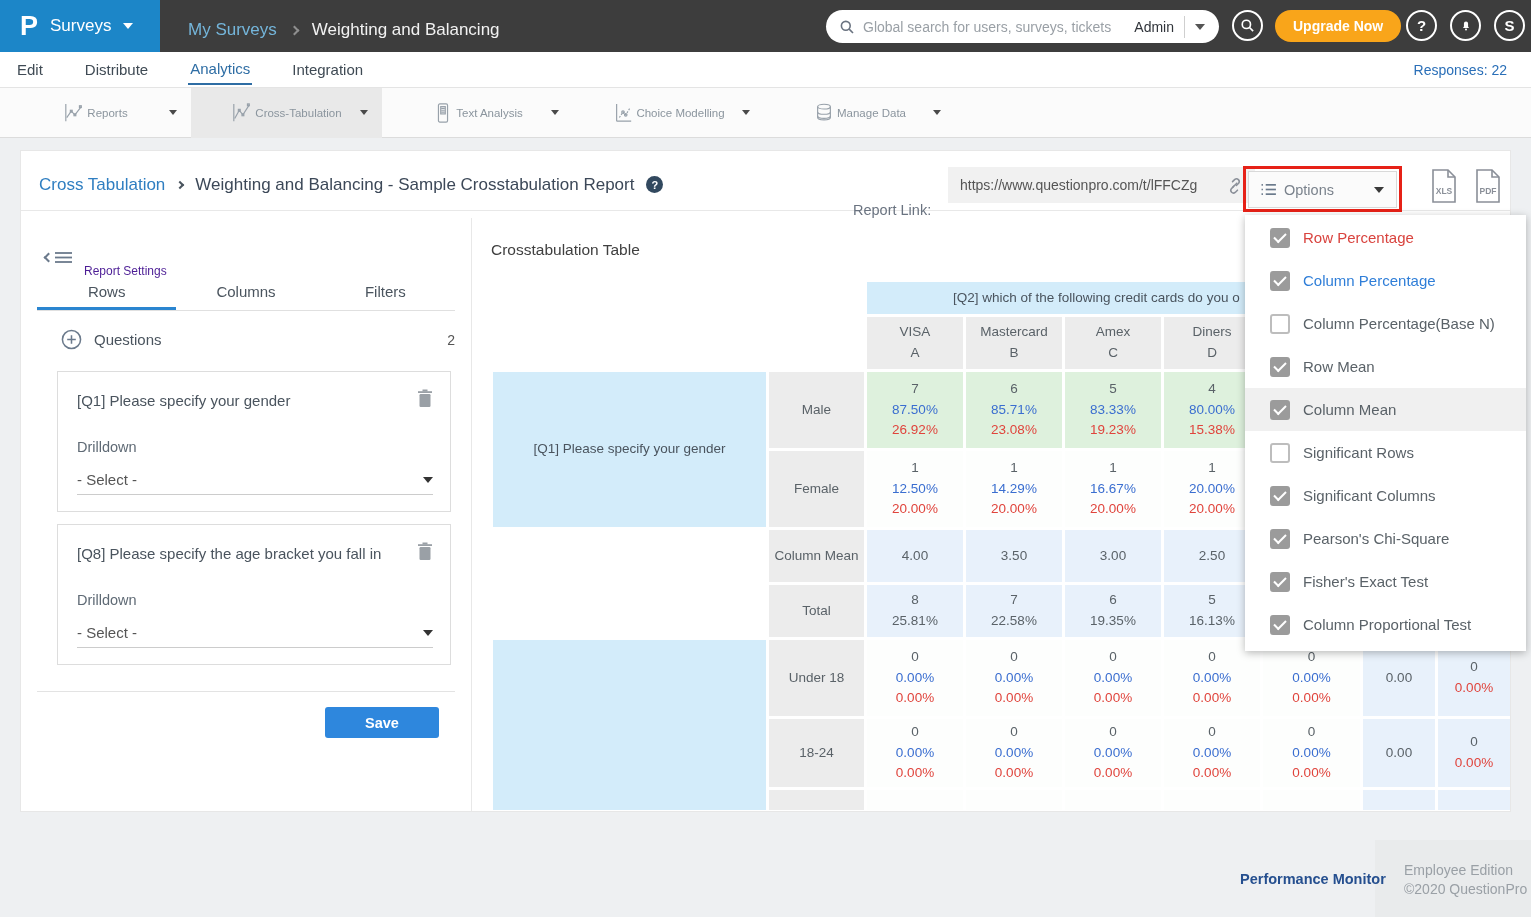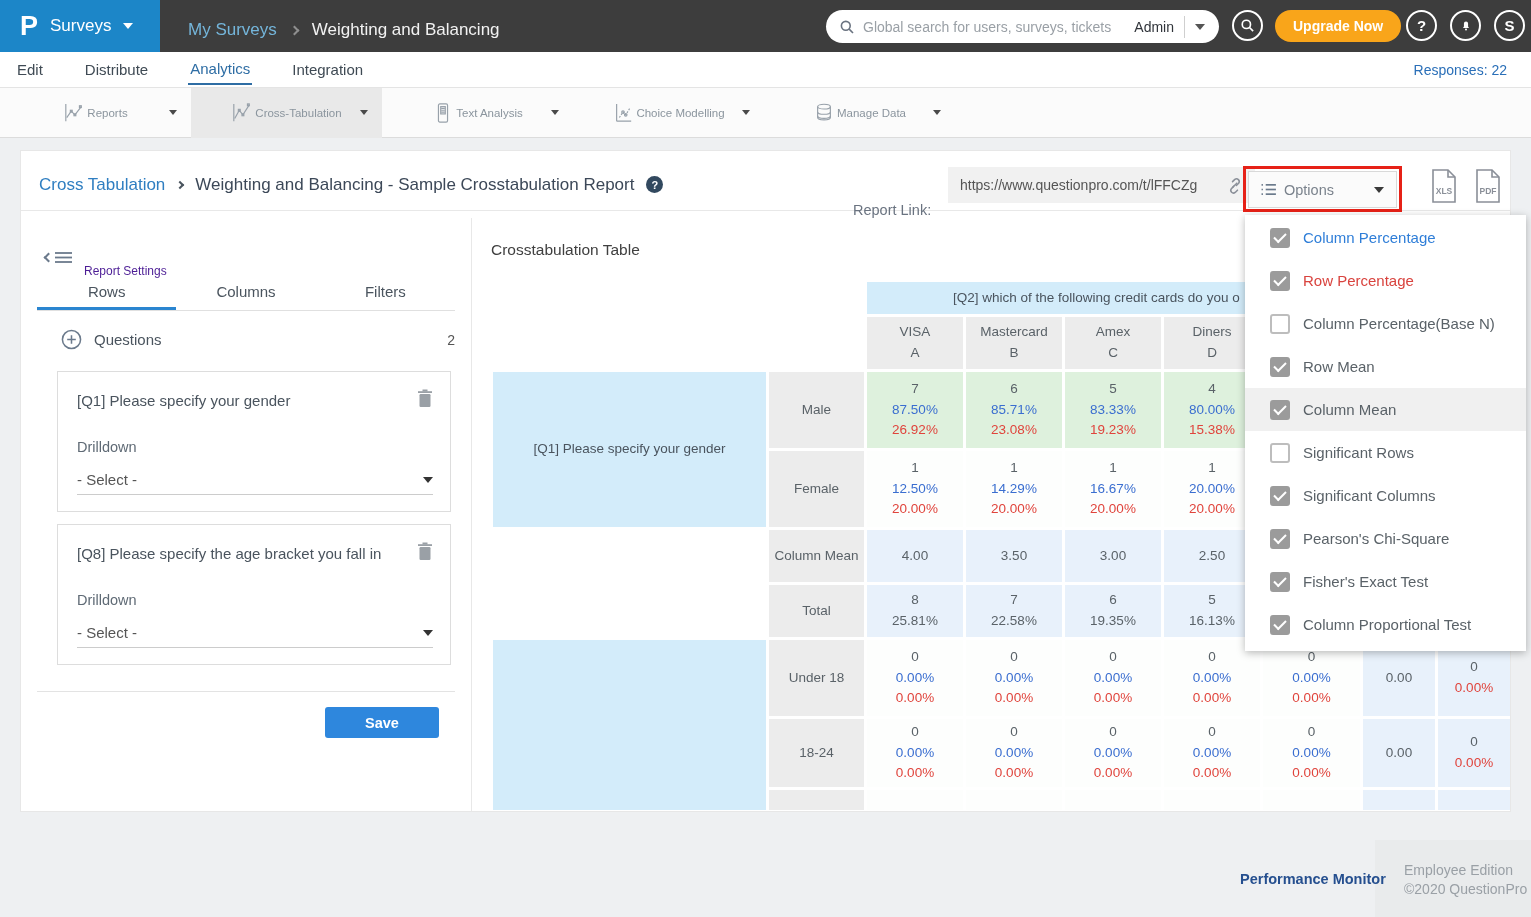--- a/index.html
+++ b/index.html
@@ -525,25 +525,25 @@
       <div class="tc white" style="grid-area: 9 / 7 / span 1 / span 1;"></div>
       <div class="tc lblue" style="grid-area: 9 / 8 / span 1 / span 1;"></div>
       <div class="tc lblue" style="grid-area: 9 / 9 / span 1 / span 1;"></div>
     </div>
 
 </div>
 
 <div class="dropdown" id="options-menu">
     <div class="menu-item">
       <span class="cb checked"></span>
+      <span class="mi-label" style="color: rgb(217, 67, 62);">Row Percentage</span>
+    </div>
+    <div class="menu-item">
+      <span class="cb checked"></span>
       <span class="mi-label" style="color: rgb(47, 126, 216);">Column Percentage</span>
-    </div>
-    <div class="menu-item">
-      <span class="cb checked"></span>
-      <span class="mi-label" style="color: rgb(217, 67, 62);">Row Percentage</span>
     </div>
     <div class="menu-item">
       <span class="cb unchecked"></span>
       <span class="mi-label">Column Percentage(Base N)</span>
     </div>
     <div class="menu-item">
       <span class="cb checked"></span>
       <span class="mi-label">Row Mean</span>
     </div>
     <div class="menu-item hl">

